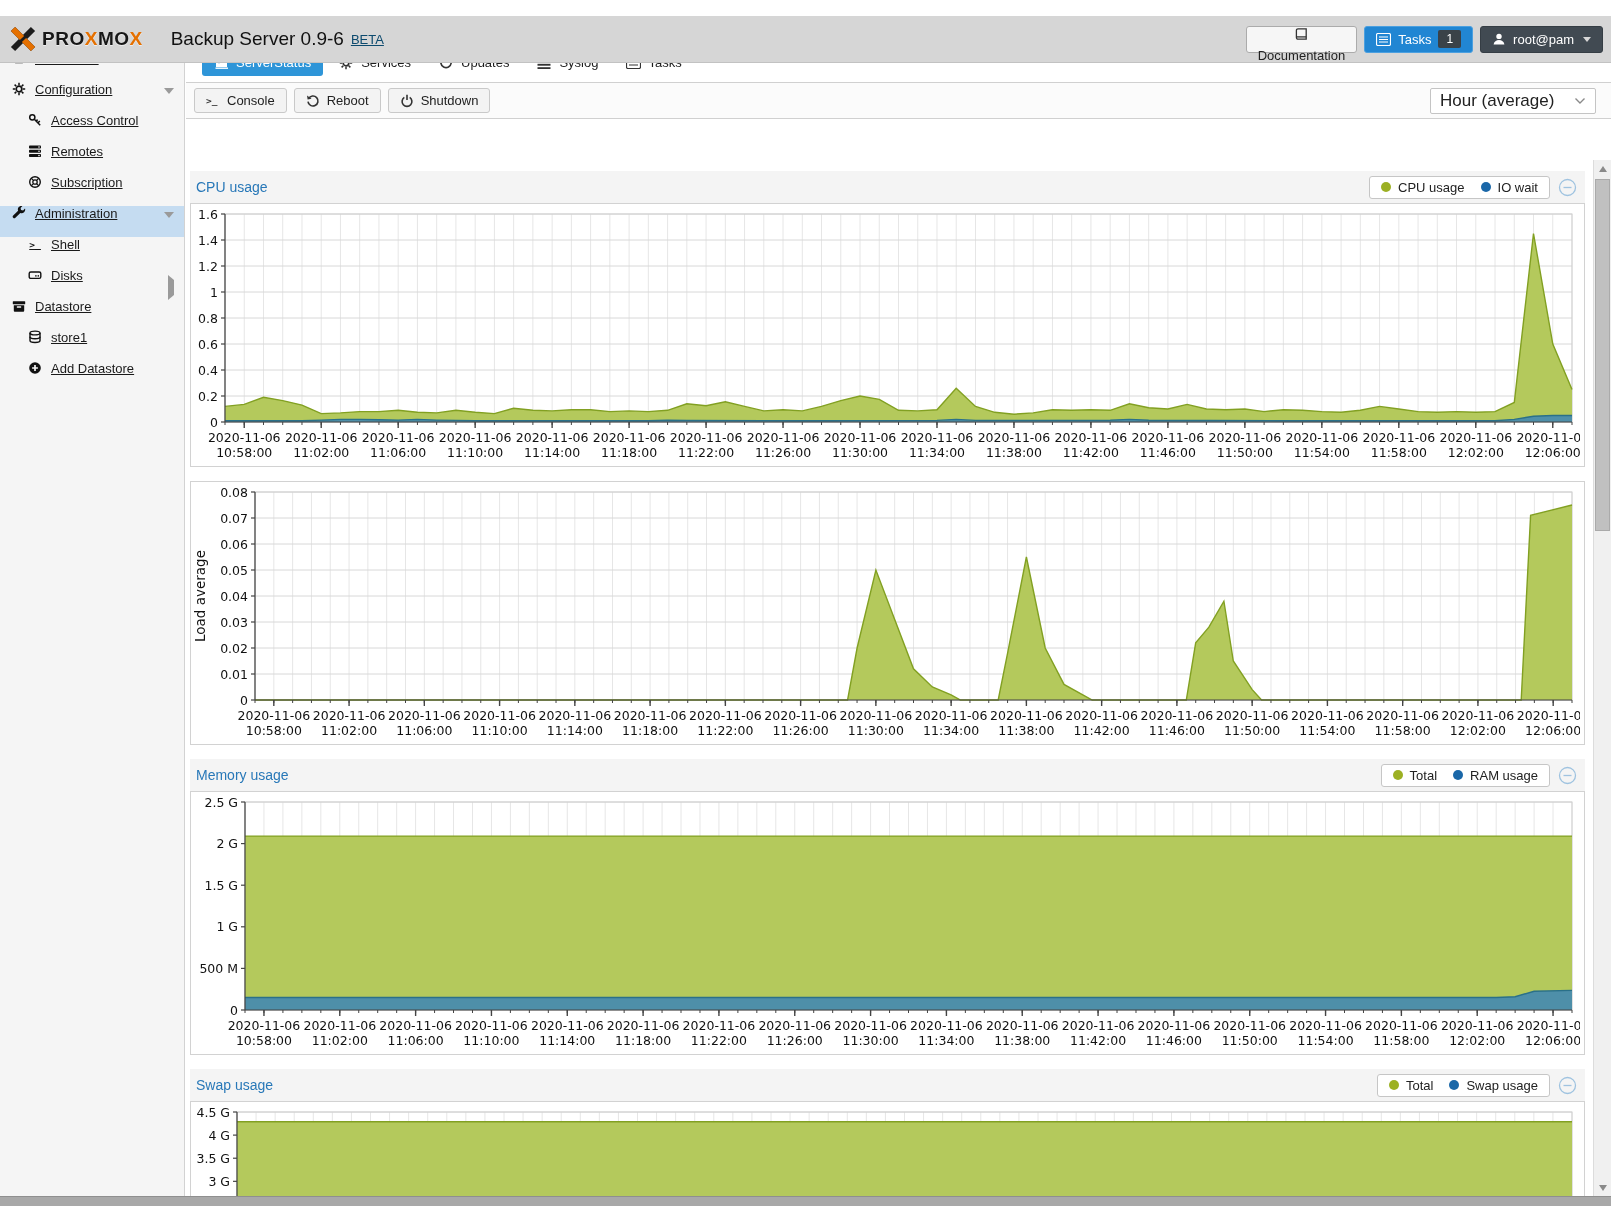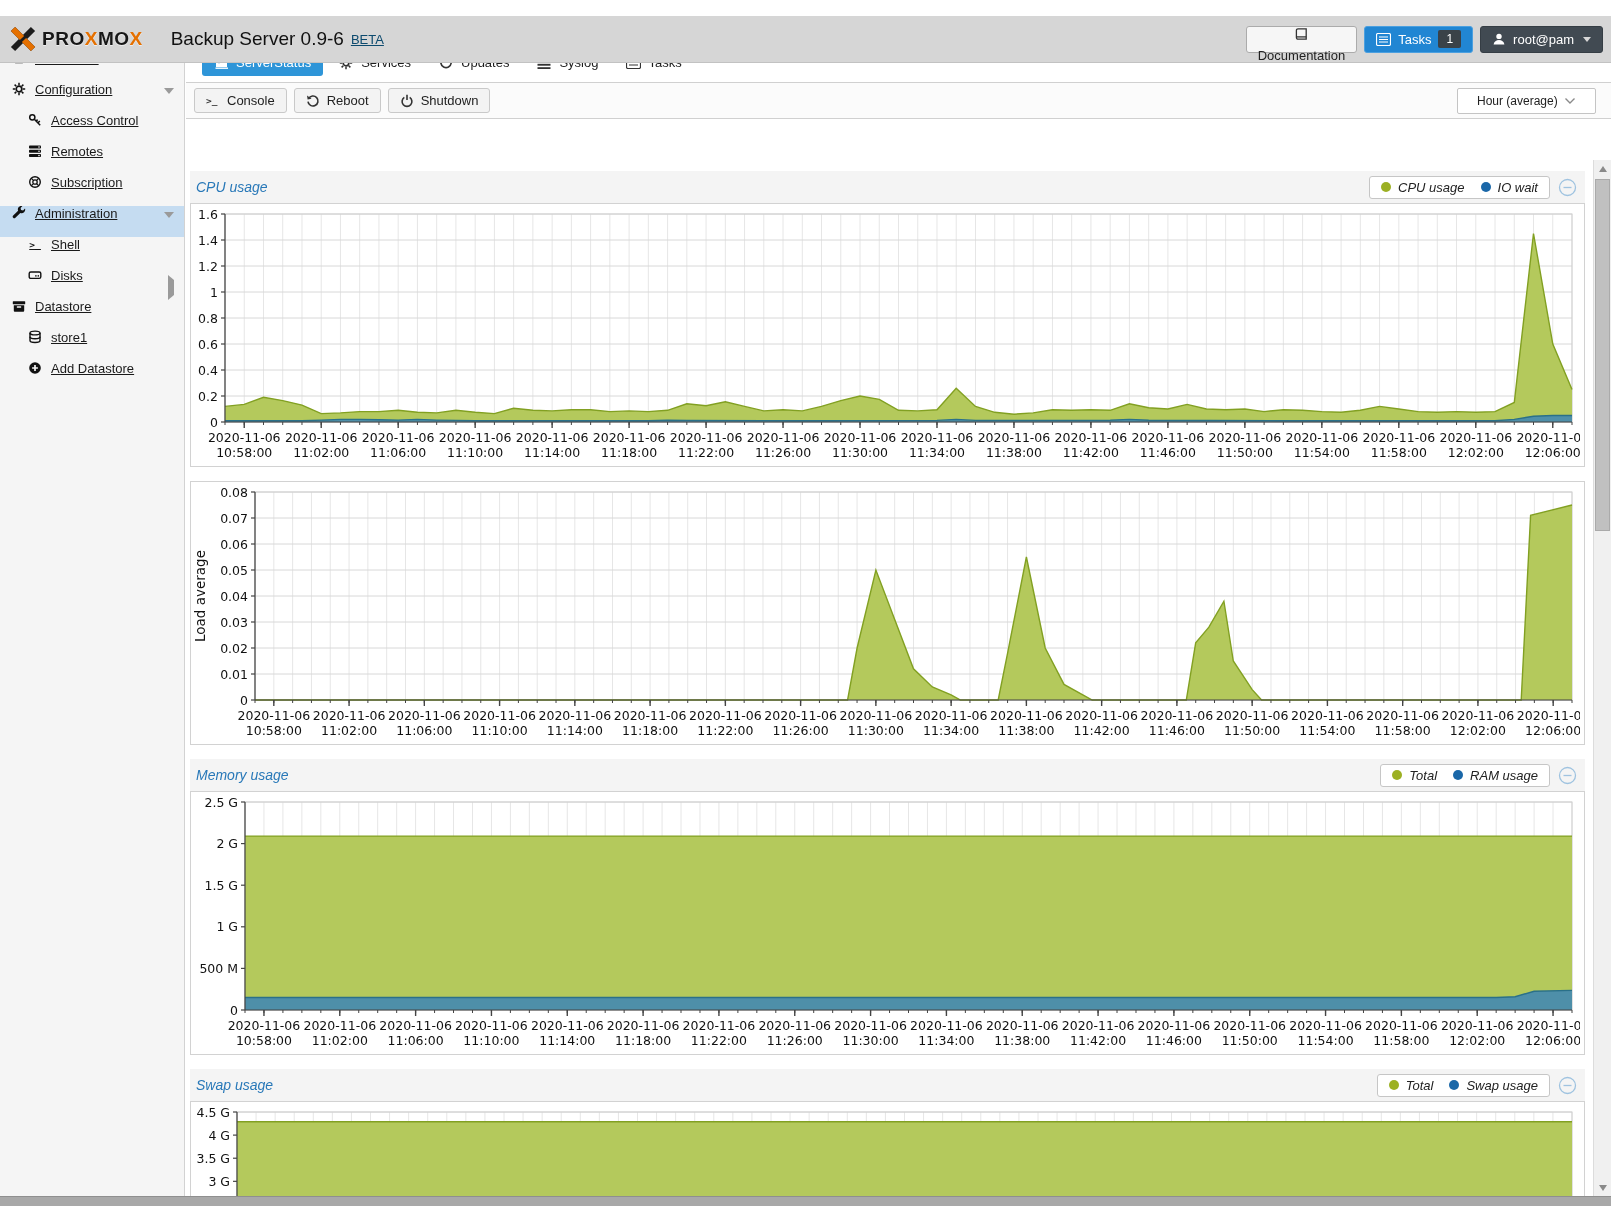--- a/index.html
+++ b/index.html
@@ -37,27 +37,27 @@
   .main { position:absolute; left:186px; top:47px; width:1425px; height:1149px; background:#fff; }
   .m-title { color:#2878b8; font-size:14.5px; padding:11px 0 6px 8px; }
   .tabs { display:flex; align-items:center; gap:4px; padding:2px 0 6px 16px; border-bottom:1px solid #d0d0d0; }
   .tab { display:flex; align-items:center; gap:7px; height:27px; padding:0 12px; border-radius:3px; font-size:13px; color:#1c1c1c; cursor:pointer; }
   .tab .ticon { display:inline-flex; width:15px; height:14px; color:#333; }
   .tab.active { background:#2e95d8; color:#fff; }
   .tab.active .ticon { color:#fff; }
   .toolbar { display:flex; align-items:center; gap:7px; height:36px; padding:0 15px 0 8px; border-bottom:1px solid #d0d0d0; background:#fbfbfb; }
   .t-btn { display:flex; align-items:center; gap:7px; height:25px; padding:0 11px; background:#f3f3f3; border:1px solid #c9c9c9; border-radius:3px; font-size:13px; color:#222; cursor:pointer; }
   .t-btn .ticon { display:inline-flex; width:14px; height:14px; color:#333; }
-  .range-select { margin-left:auto; width:139px; height:26px; background:#fff; border:1px solid #c4c4c4; border-radius:2px; display:flex; align-items:center; padding:0 19px; font-size:12px; color:#222; cursor:pointer; }
+  .range-select { margin-left:auto; width:166px; height:26px; background:#fff; border:1px solid #c4c4c4; border-radius:2px; display:flex; align-items:center; padding:0 9px; font-size:17px; color:#222; cursor:pointer; }
   .range-select .rs-chev { margin-left:auto; color:#8a8a8a; font-size:11px; }
 
   
   .scrollarea { position:absolute; left:0; top:113px; width:1407px; height:1036px; overflow:hidden; padding:11px 8px 0 4px; }
   .panel { margin-bottom:14px; background:#f4f4f4; }
-  .p-head { display:flex; align-items:center; height:32px; padding:0 8px 0 6px;font-style:italic; }
+  .p-head { display:flex; align-items:center; height:32px; padding:0 8px 0 6px; }
   .p-title { color:#2878b8; font-size:14px; }
   .p-tools { margin-left:auto; display:flex; align-items:center; gap:8px; }
   .legend { display:flex; align-items:center; gap:16px; background:#fff; border:1px solid #c6c6c6; border-radius:3px; padding:3px 11px; font-size:13px; color:#222; }
   .legend-entry { display:flex; align-items:center; gap:7px; }
   .legend-dot { width:10px; height:10px; border-radius:50%; background:#999; }
   .collapse-btn { width:19px; height:19px; cursor:pointer; display:inline-flex; }
   .p-body { background:#fff; border:1px solid #d2d2d2; }
   svg.chart { display:block; }
 
   

